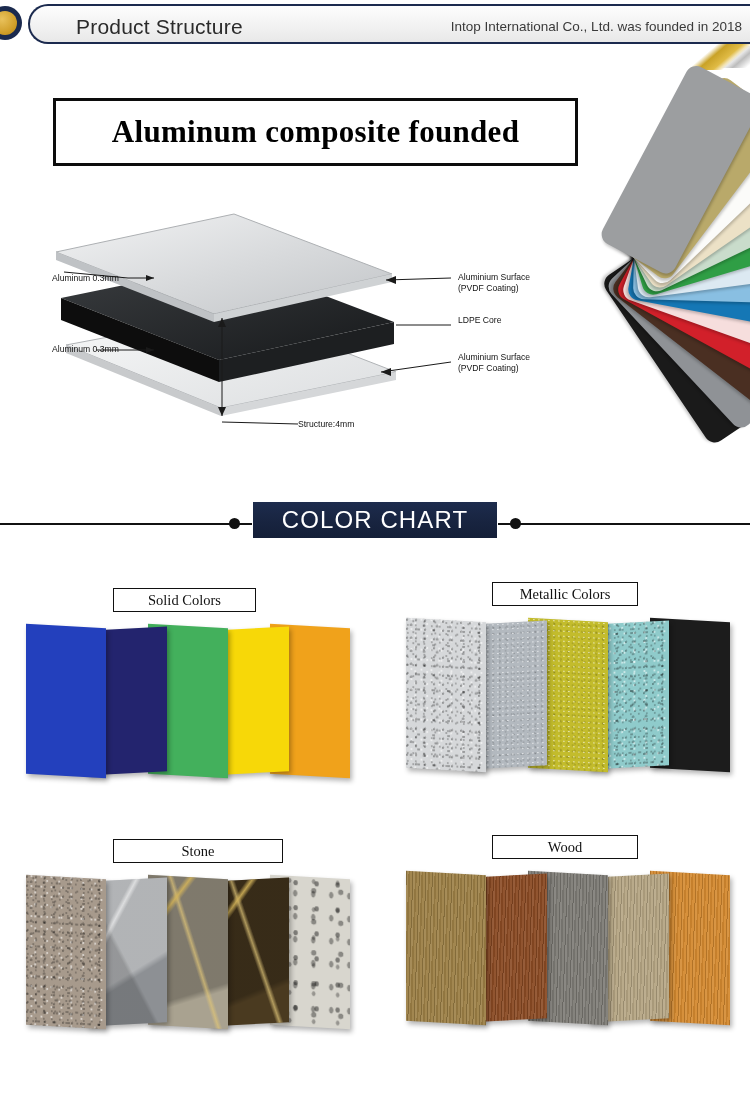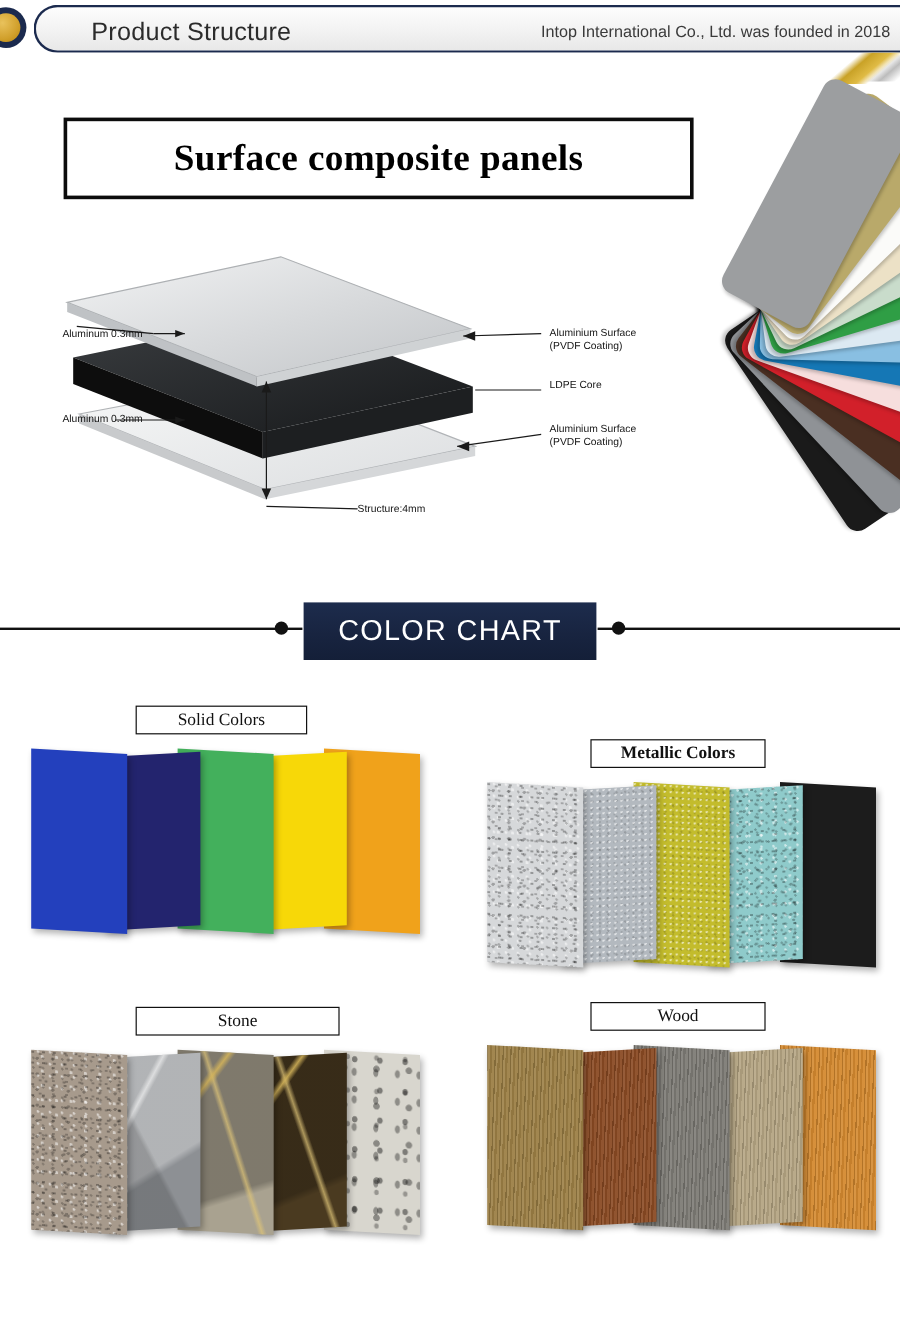--- a/index.html
+++ b/index.html
@@ -82,32 +82,32 @@
   .divider{position:absolute;left:0;top:500px;width:750px;height:48px;}
   .divider-line{position:absolute;top:23px;height:1.6px;background:#111;}
   .dl-left{left:0;width:252px;}
   .dl-right{right:0;left:498px;}
   .divider-dot{
     position:absolute;top:18px;width:11px;height:11px;border-radius:50%;background:#111;
   }
   .dd-left{left:229px;}
   .dd-right{left:510px;}
   .divider-box{
-    position:absolute;left:253px;top:2px;width:244px;height:48px;
+    position:absolute;left:253px;top:2px;width:244px;height:36px;
     background:linear-gradient(to bottom,#1d2c4d 0%,#182440 55%,#141f38 100%);
     display:flex;align-items:center;justify-content:center;
   }
   .divider-box span{
     color:#fff;font-size:24px;letter-spacing:1.1px;font-family:"Liberation Sans",sans-serif;
   }
 
   
   .group{position:absolute;width:345px;height:250px;}
   .g-solid{left:10px;top:578px;}
-  .g-metal{left:390px;top:606px;font-weight:bold;}
+  .g-metal{left:390px;top:572px;}
   .g-stone{left:10px;top:829px;}
   .g-wood{left:390px;top:825px;}
 
   .cat-label{
     position:absolute;top:10px;height:24px;min-width:140px;
     border:1.6px solid #111;background:#fff;box-sizing:border-box;
     display:flex;align-items:center;justify-content:center;
   }
   .g-solid .cat-label{left:103px;width:143px;}
   .g-metal .cat-label{left:102px;width:146px;}
@@ -178,21 +178,21 @@
     <div class="header-bar">
       <div class="header-title">Product Structure</div>
       <div class="header-sub">Intop International Co., Ltd. was founded in 2018</div>
     </div>
     <div class="header-dot"></div>
     <div class="header-gray"></div>
     <div class="header-gold"></div>
   </div>
 
   <div class="title-box">
-    <span>Surface composite panels</span>
+    <span>Aluminum composite founded</span>
   </div>
 
   <div class="diagram">
     <svg width="560" height="260" viewBox="0 0 560 260">
       <defs>
         <linearGradient id="topFace" x1="0" y1="0" x2="1" y2="1">
           <stop offset="0%" stop-color="#f2f3f4"></stop>
             <stop offset="55%" stop-color="#d7d9db"></stop>
           <stop offset="100%" stop-color="#c2c5c8"></stop>
         </linearGradient>

